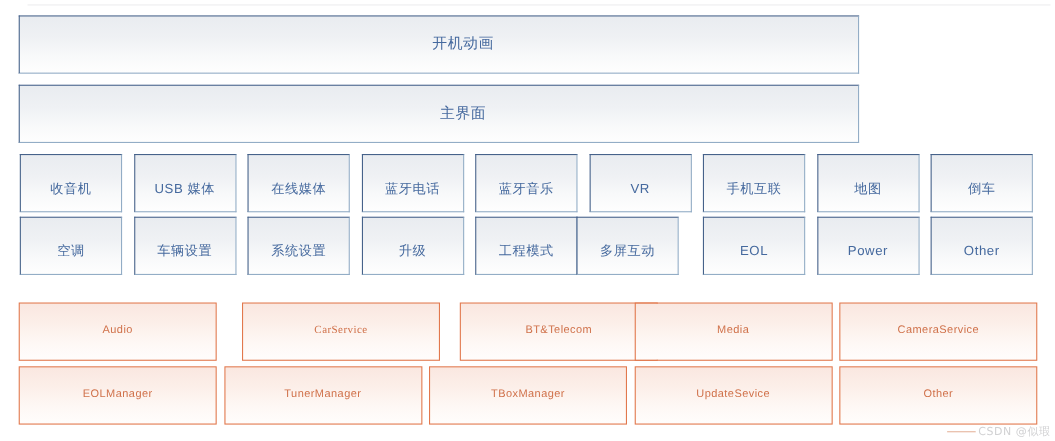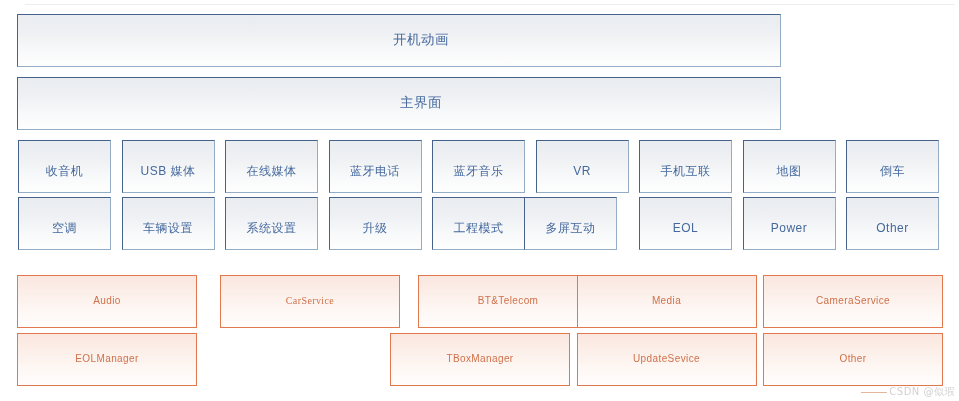--- a/index.html
+++ b/index.html
@@ -202,20 +202,23 @@
   <div class="box orange svc" style="left:576.5px;top:275px;">
     <span class="label">Media</span>
   </div>
   <div class="box orange svc" style="left:763px;top:275px;">
     <span class="label">CameraService</span>
   </div>
 
   <div class="box orange svc" style="left:17px;top:333px;">
     <span class="label">EOLManager</span>
   </div>
+  <div class="box orange svc" style="left:203.5px;top:333px;">
+    <span class="label">TunerManager</span>
+  </div>
   <div class="box orange svc" style="left:390px;top:333px;">
     <span class="label">TBoxManager</span>
   </div>
   <div class="box orange svc" style="left:576.5px;top:333px;">
     <span class="label">UpdateSevice</span>
   </div>
   <div class="box orange svc" style="left:763px;top:333px;">
     <span class="label">Other</span>
   </div>
 

